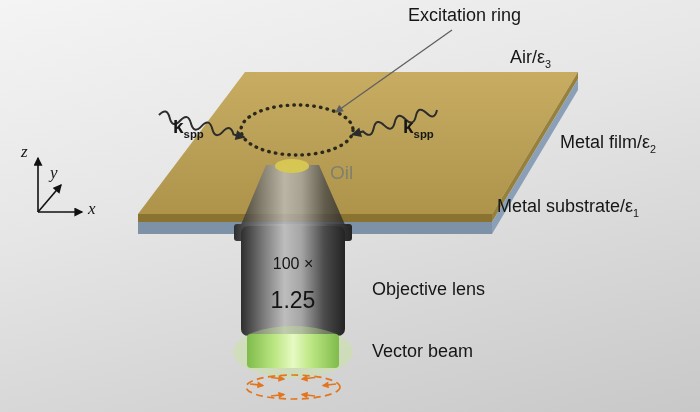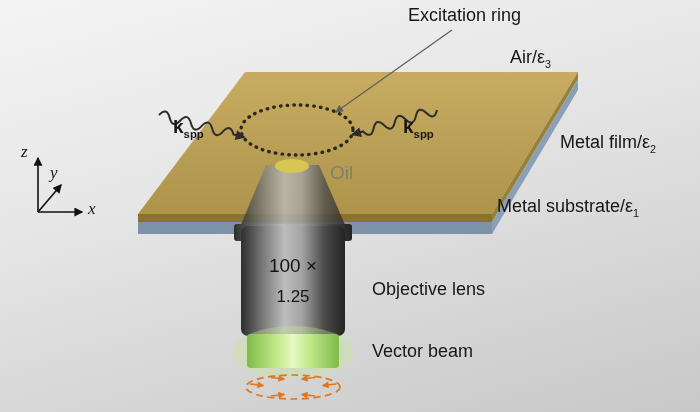--- a/index.html
+++ b/index.html
@@ -8,22 +8,22 @@
     position:relative; width:700px; height:412px; overflow:hidden;
     background: linear-gradient(165deg, #f4f4f4 0%, #e6e6e6 40%, #c8c8c8 100%);
     font-family:"Liberation Sans", sans-serif; color:#161616;
   }
   svg.layer { position:absolute; left:0; top:0; }
   .lbl { position:absolute; white-space:nowrap; font-size:18px; line-height:1.15; color:#161616; }
   .lbl sub { font-size:0.6em; }
   .kspp { font-weight:bold; font-size:19px;margin-top:32px; }
   .oil { font-size:19px; color:#80806e; }
   .barrel-txt { text-align:center; width:84px; color:#141414; }
-  .mag { font-size:19px; }
-  .na  { font-size:17px; }
+  .mag { font-size:16px; }
+  .na  { font-size:23px; }
   .axis { font-family:"Liberation Serif", serif; font-style:italic; font-size:17px; }
 </style>
 </head>
 <body>
 
 <div class="stage">
 
   <svg class="layer" width="700" height="412" viewBox="0 0 700 412">
     <defs>
       <linearGradient id="goldGrad" x1="0" y1="0" x2="0" y2="1">

